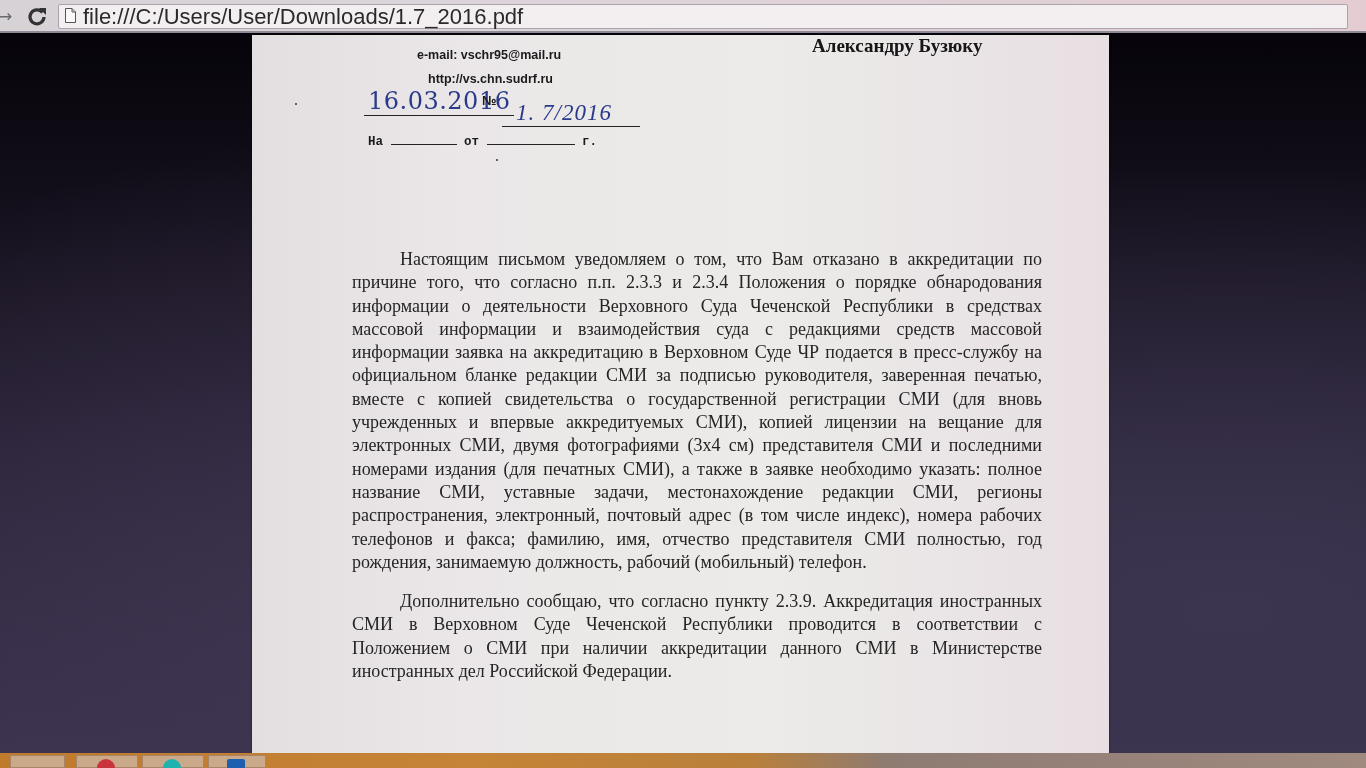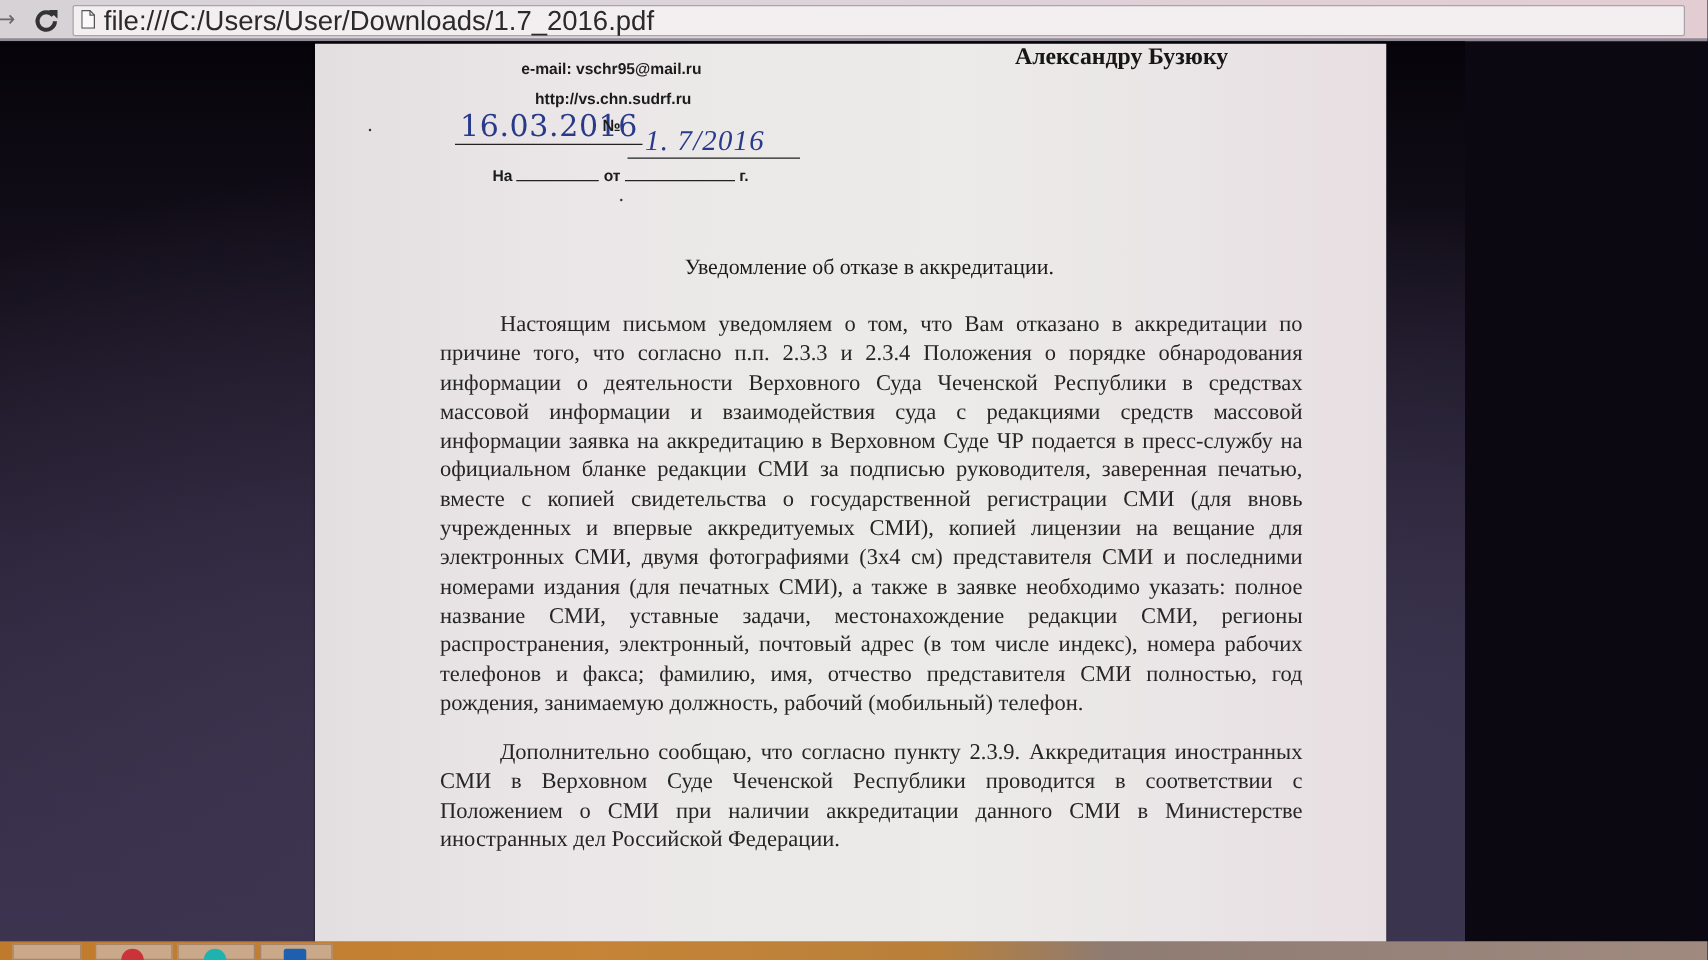--- a/index.html
+++ b/index.html
@@ -40,21 +40,21 @@
       width: 11px; height: 15px;
     }
     .address-text {
       position: absolute; left: 24px; top: 2px;
       font-family: "Liberation Sans", sans-serif;
       font-size: 22px; color: #2a2a2a;
       line-height: 19px; white-space: nowrap;
     }
     .viewer {
       position: absolute; left: 0; top: 33px;
-      width: 1172px; height: 720px;
+      width: 1366px; height: 720px;
       background:
         radial-gradient(ellipse at 30% 90%, #3e3550 0%, rgba(30,24,44,0) 60%),
         radial-gradient(ellipse at 90% 80%, #3c3550 0%, rgba(30,24,44,0) 55%),
         linear-gradient(180deg, #06040a 0%, #17121f 30%, #2b2439 65%, #3b3450 100%);
     }
     .pdf-page {
       position: absolute; left: 252px; top: 2px;
       width: 857px; height: 720px;
       background: linear-gradient(90deg, #e3dfe0 0%, #ebe7e8 25%, #ecebe9 60%, #e8dfe3 100%);
       box-shadow: 0 0 2px rgba(0,0,0,0.6);
@@ -95,22 +95,22 @@
     .hand-number {
       position: absolute; left: 138px; top: 13px;
       width: 138px;
       font-family: Liberation Serif, serif; font-style: italic;
       font-size: 23px; color: #2a3a8a; white-space: nowrap;
       border-bottom: 1.5px solid #222;
       padding-left: 14px; box-sizing: border-box;
       letter-spacing: 1px;
     }
     .na-line {
-      position: absolute; left: 142px; top: 97px;
-      font-family: Liberation Sans, sans-serif;
+      position: absolute; left: 116px; top: 97px;
+      font-family: Liberation Mono, monospace;
       font-weight: bold; font-size: 12.5px; color: #1b1b1b;
       white-space: nowrap;
     }
     .na-line .blank {
       display: inline-block; border-bottom: 1px solid #222;
       height: 12px; vertical-align: baseline;
     }
     .speck { position: absolute; width: 2px; height: 2px; background: #333; border-radius: 1px; }
     .doc-title {
       position: absolute; left: 0; top: 168px; width: 857px;
@@ -177,21 +177,20 @@
 
     <div class="na-line">
       <span>На</span>
       <span class="blank" style="width:66px;"></span>
       <span>от</span>
       <span class="blank" style="width:88px;"></span>
       <span>г.</span>
     </div>
     <div class="speck" style="left:244px;top:124px;"></div>
 
-    <div class="doc-title">Уведомление об отказе в аккредитации.</div>
 
     <div class="body-text">
       <p>Настоящим письмом уведомляем о том, что Вам отказано в аккредитации по причине того, что согласно п.п. 2.3.3 и 2.3.4 Положения о порядке обнародования информации о деятельности Верховного Суда Чеченской Республики в средствах массовой информации и взаимодействия суда с редакциями средств массовой информации заявка на аккредитацию в Верховном Суде ЧР подается в пресс-службу на официальном бланке редакции СМИ за подписью руководителя, заверенная печатью, вместе с копией свидетельства о государственной регистрации СМИ (для вновь учрежденных и впервые аккредитуемых СМИ), копией лицензии на вещание для электронных СМИ, двумя фотографиями (3х4 см) представителя СМИ и последними номерами издания (для печатных СМИ), а также в заявке необходимо указать: полное название СМИ, уставные задачи, местонахождение редакции СМИ, регионы распространения, электронный, почтовый адрес (в том числе индекс), номера рабочих телефонов и факса; фамилию, имя, отчество представителя СМИ полностью, год рождения, занимаемую должность, рабочий (мобильный) телефон.</p>
       <p>Дополнительно сообщаю, что согласно пункту 2.3.9. Аккредитация иностранных СМИ в Верховном Суде Чеченской Республики проводится в соответствии с Положением о СМИ при наличии аккредитации данного СМИ в Министерстве иностранных дел Российской Федерации.</p>
     </div>
   </div>
 </div>
 
 <div class="taskbar">
   <div class="task-btn" style="left:10px;width:55px;"></div>

